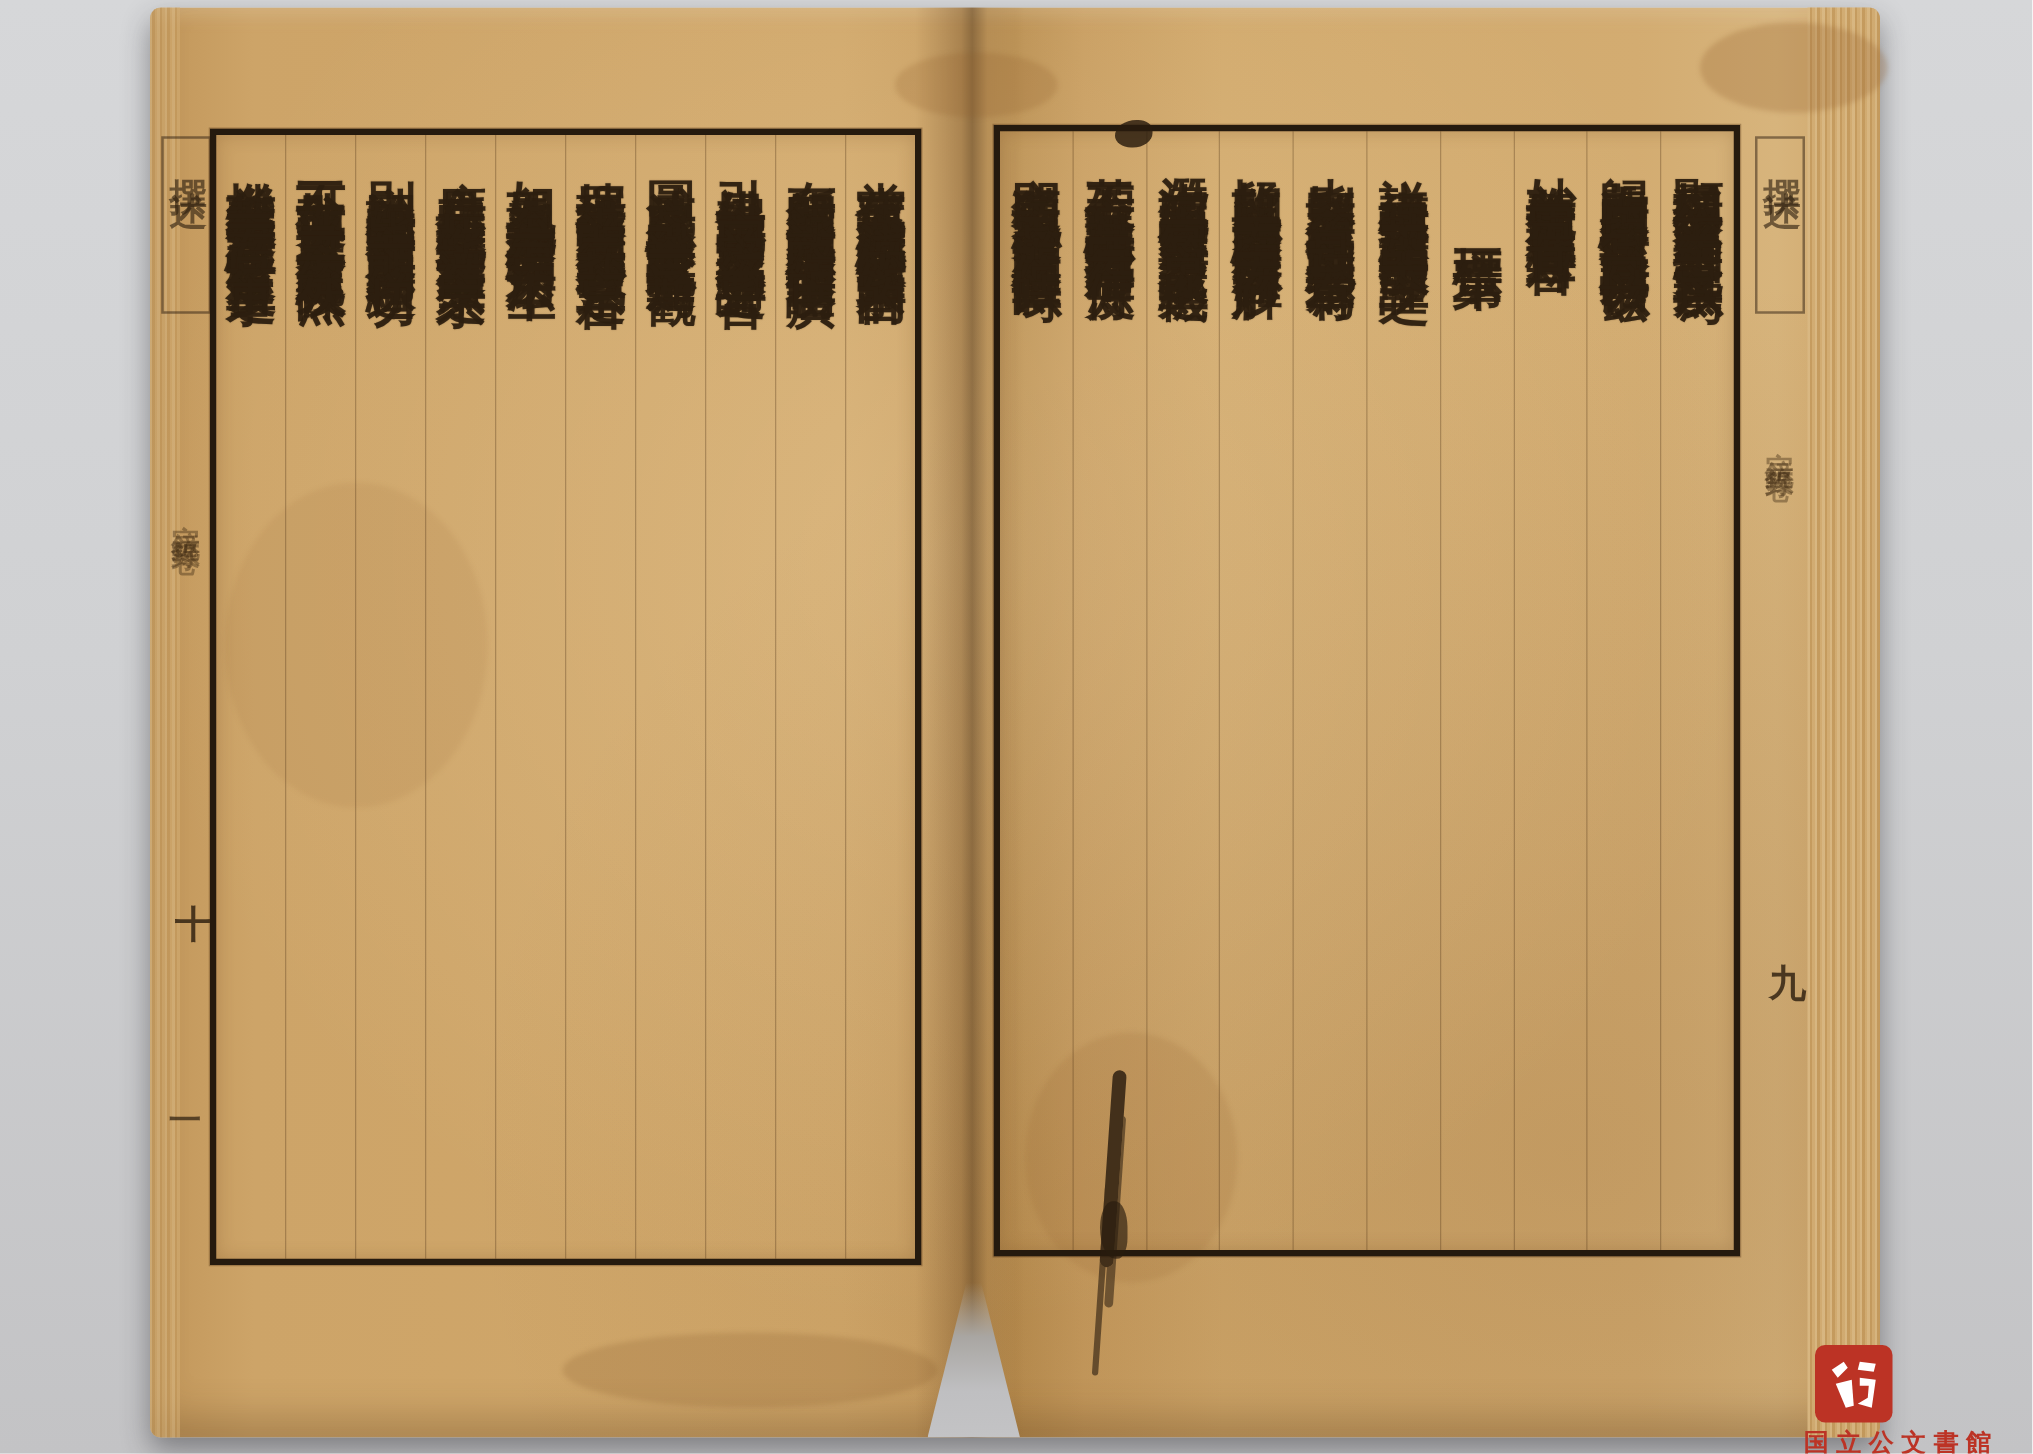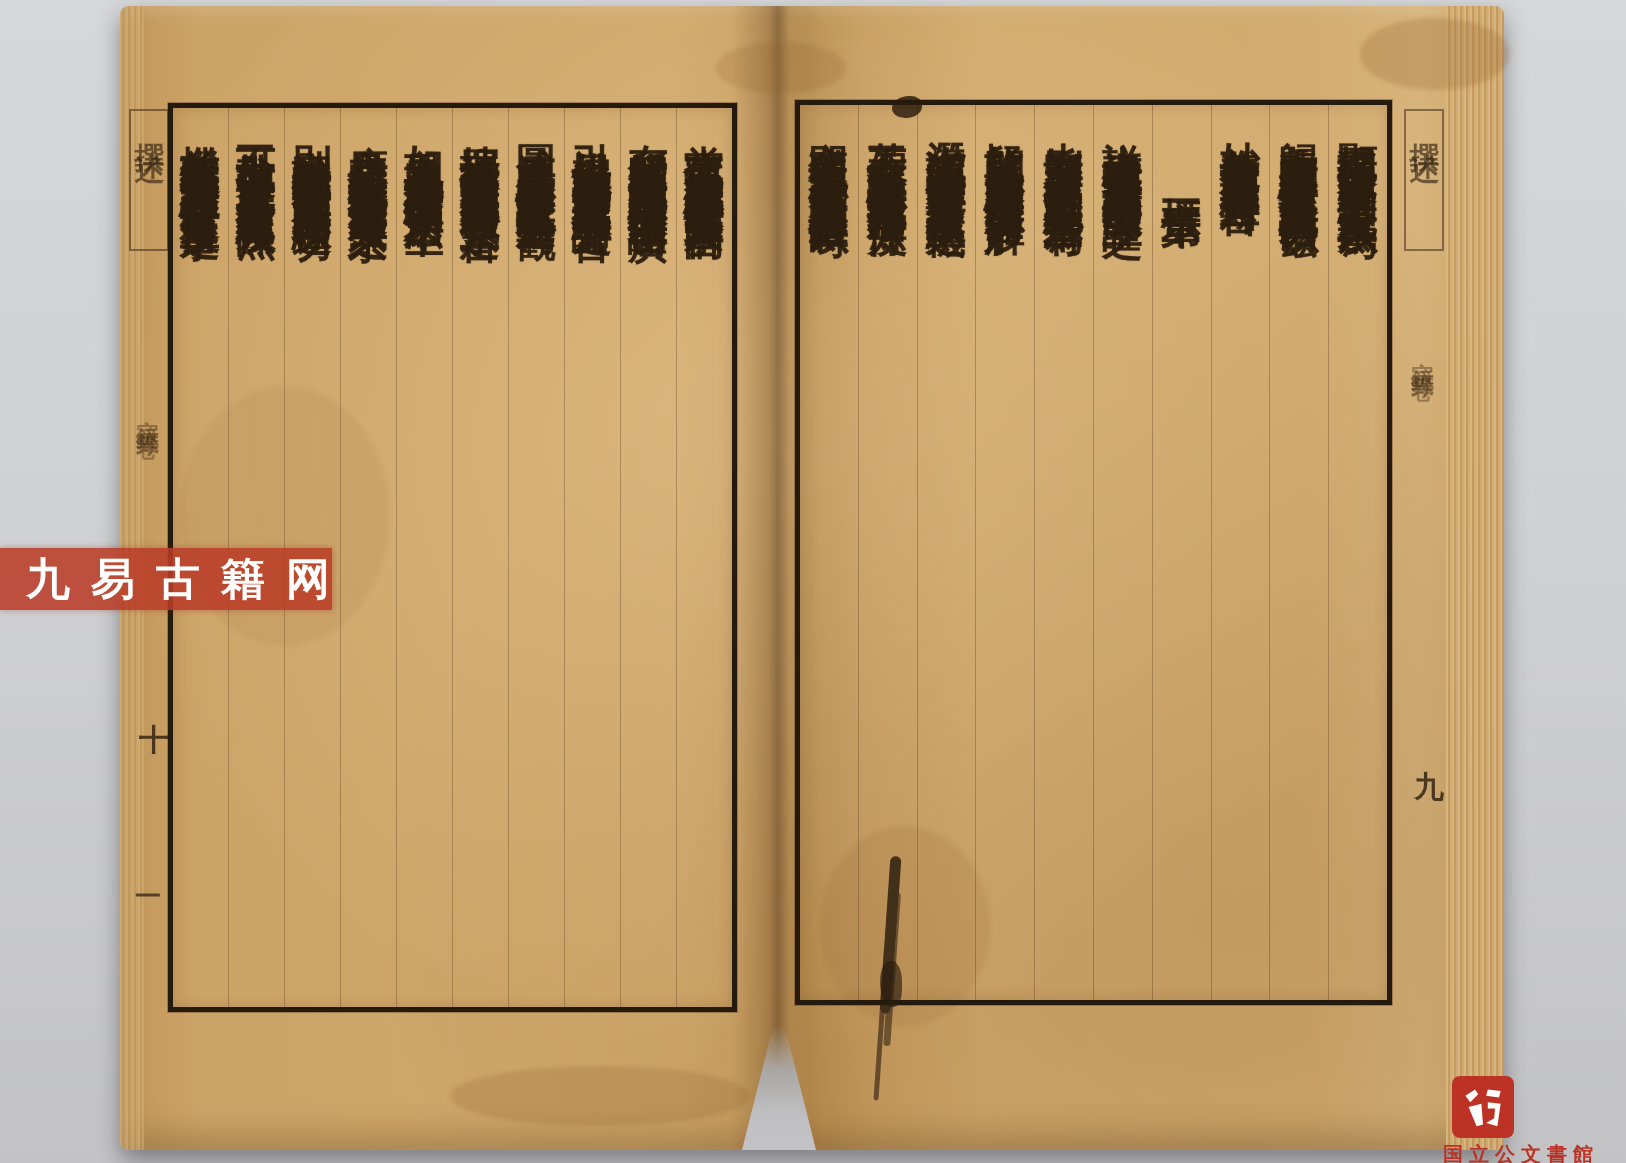--- a/index.html
+++ b/index.html
@@ -182,23 +182,20 @@
           </div>
       </div>
     </div>
 
     <div class="damage blob"></div>
     <div class="damage squiggle"></div>
     <div class="damage squiggle2"></div>
     <div class="bottom-gap"></div>
   </div>
 
-  <div class="watermark">
-    <span>九易古籍网</span>
-  </div>
 
   <div class="naj">
     <div class="naj-icon">
       <svg width="48" height="48" viewBox="0 0 60 60">
         <g fill="#ffffff">
           <path d="M8 16 L20 8 L24 14 L14 24 Z"></path>
           <path d="M36 8 L52 10 L50 18 L34 16 Z"></path>
           <path d="M12 30 L28 26 L30 52 L22 54 Z"></path>
           <path d="M36 24 L52 26 L48 54 L34 50 L44 44 L45 32 L36 32 Z"></path>
         </g>

